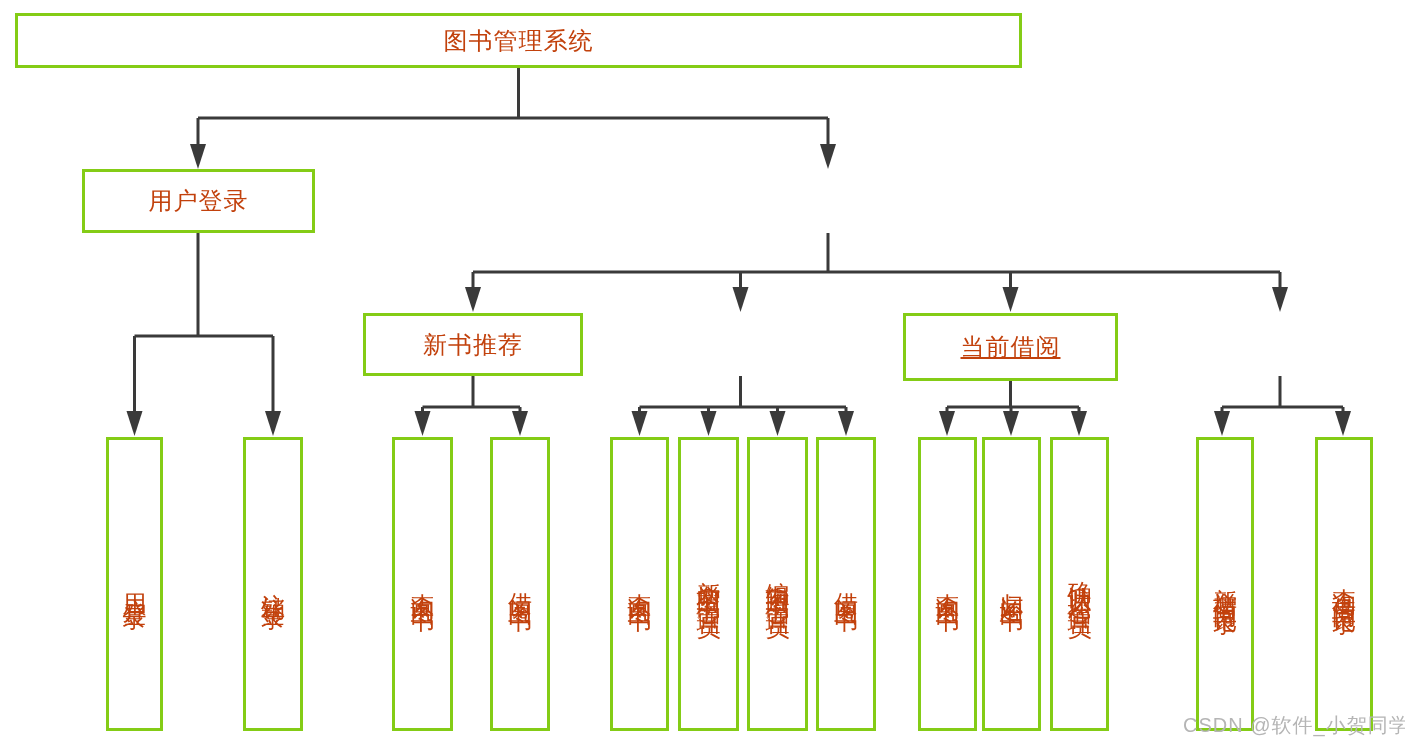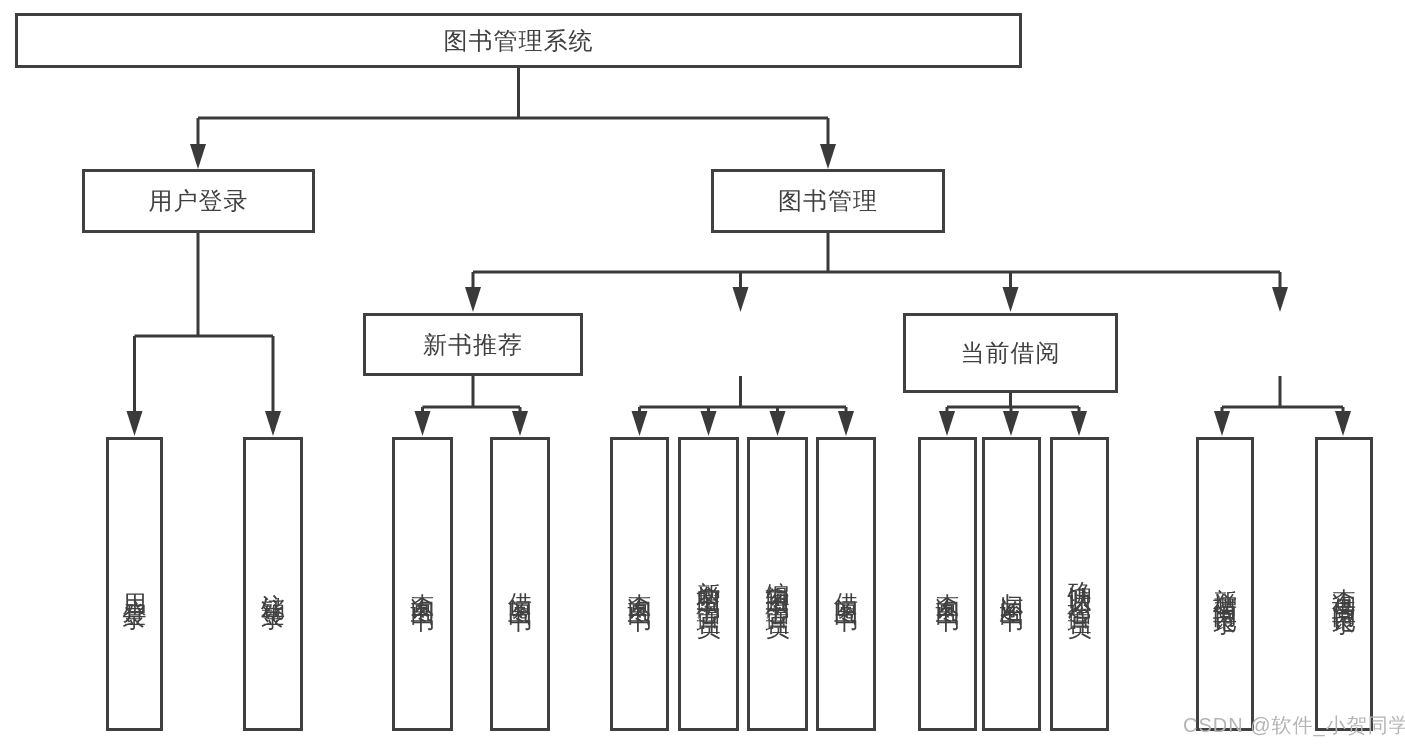--- a/index.html
+++ b/index.html
@@ -19,22 +19,22 @@
     position: absolute;
     left: 0; top: 0;
     width: 1405px;
     height: 747px;
     pointer-events: none;
   }
   .node {
     position: absolute;
     box-sizing: border-box;
     background: #ffffff;
-    border: 3px solid #404040;
-    color: #404040;
+    border: 3px solid #84cc16;
+    color: #c2410c;
     display: flex;
     align-items: center;
     justify-content: center;
   }
   .hbox {
     font-size: 24px;
     letter-spacing: 1px;
     white-space: nowrap;
   }
   .vbox span {
@@ -96,24 +96,23 @@
       <polygon points="1003,411 1019,411 1011,436"></polygon>
       <polygon points="1071,411 1087,411 1079,436"></polygon>
       <polygon points="1214,411 1230,411 1222,436"></polygon>
       <polygon points="1335,411 1351,411 1343,436"></polygon>
     </g>
   </svg>
 
   <div class="node hbox" style="left:15px; top:13px; width:1007px; height:55px;">图书管理系统</div>
 
   <div class="node hbox" style="left:82px; top:169px; width:233px; height:64px;">用户登录</div>
-  <div class="node hbox" style="left:711px; top:169px; width:234px; height:64px;">图书管理</div>
 
   <div class="node hbox" style="left:363px; top:313px; width:220px; height:63px;">新书推荐</div>
-  <div class="node hbox" style="left:903px; top:313px; width:215px; height:80px;">当前借阅</div>
+  <div class="node hbox" style="left:903px; top:313px; width:215px; height:68px;text-decoration:underline;">当前借阅</div>
 
   <div class="node vbox" style="left:106px; top:437px; width:57px; height:294px;">
     <span>用户登录</span>
   </div>
   <div class="node vbox" style="left:243px; top:437px; width:60px; height:294px;">
     <span>注销登录</span>
   </div>
 
   <div class="node vbox" style="left:392px; top:437px; width:61px; height:294px;">
     <span>查询图书</span>

